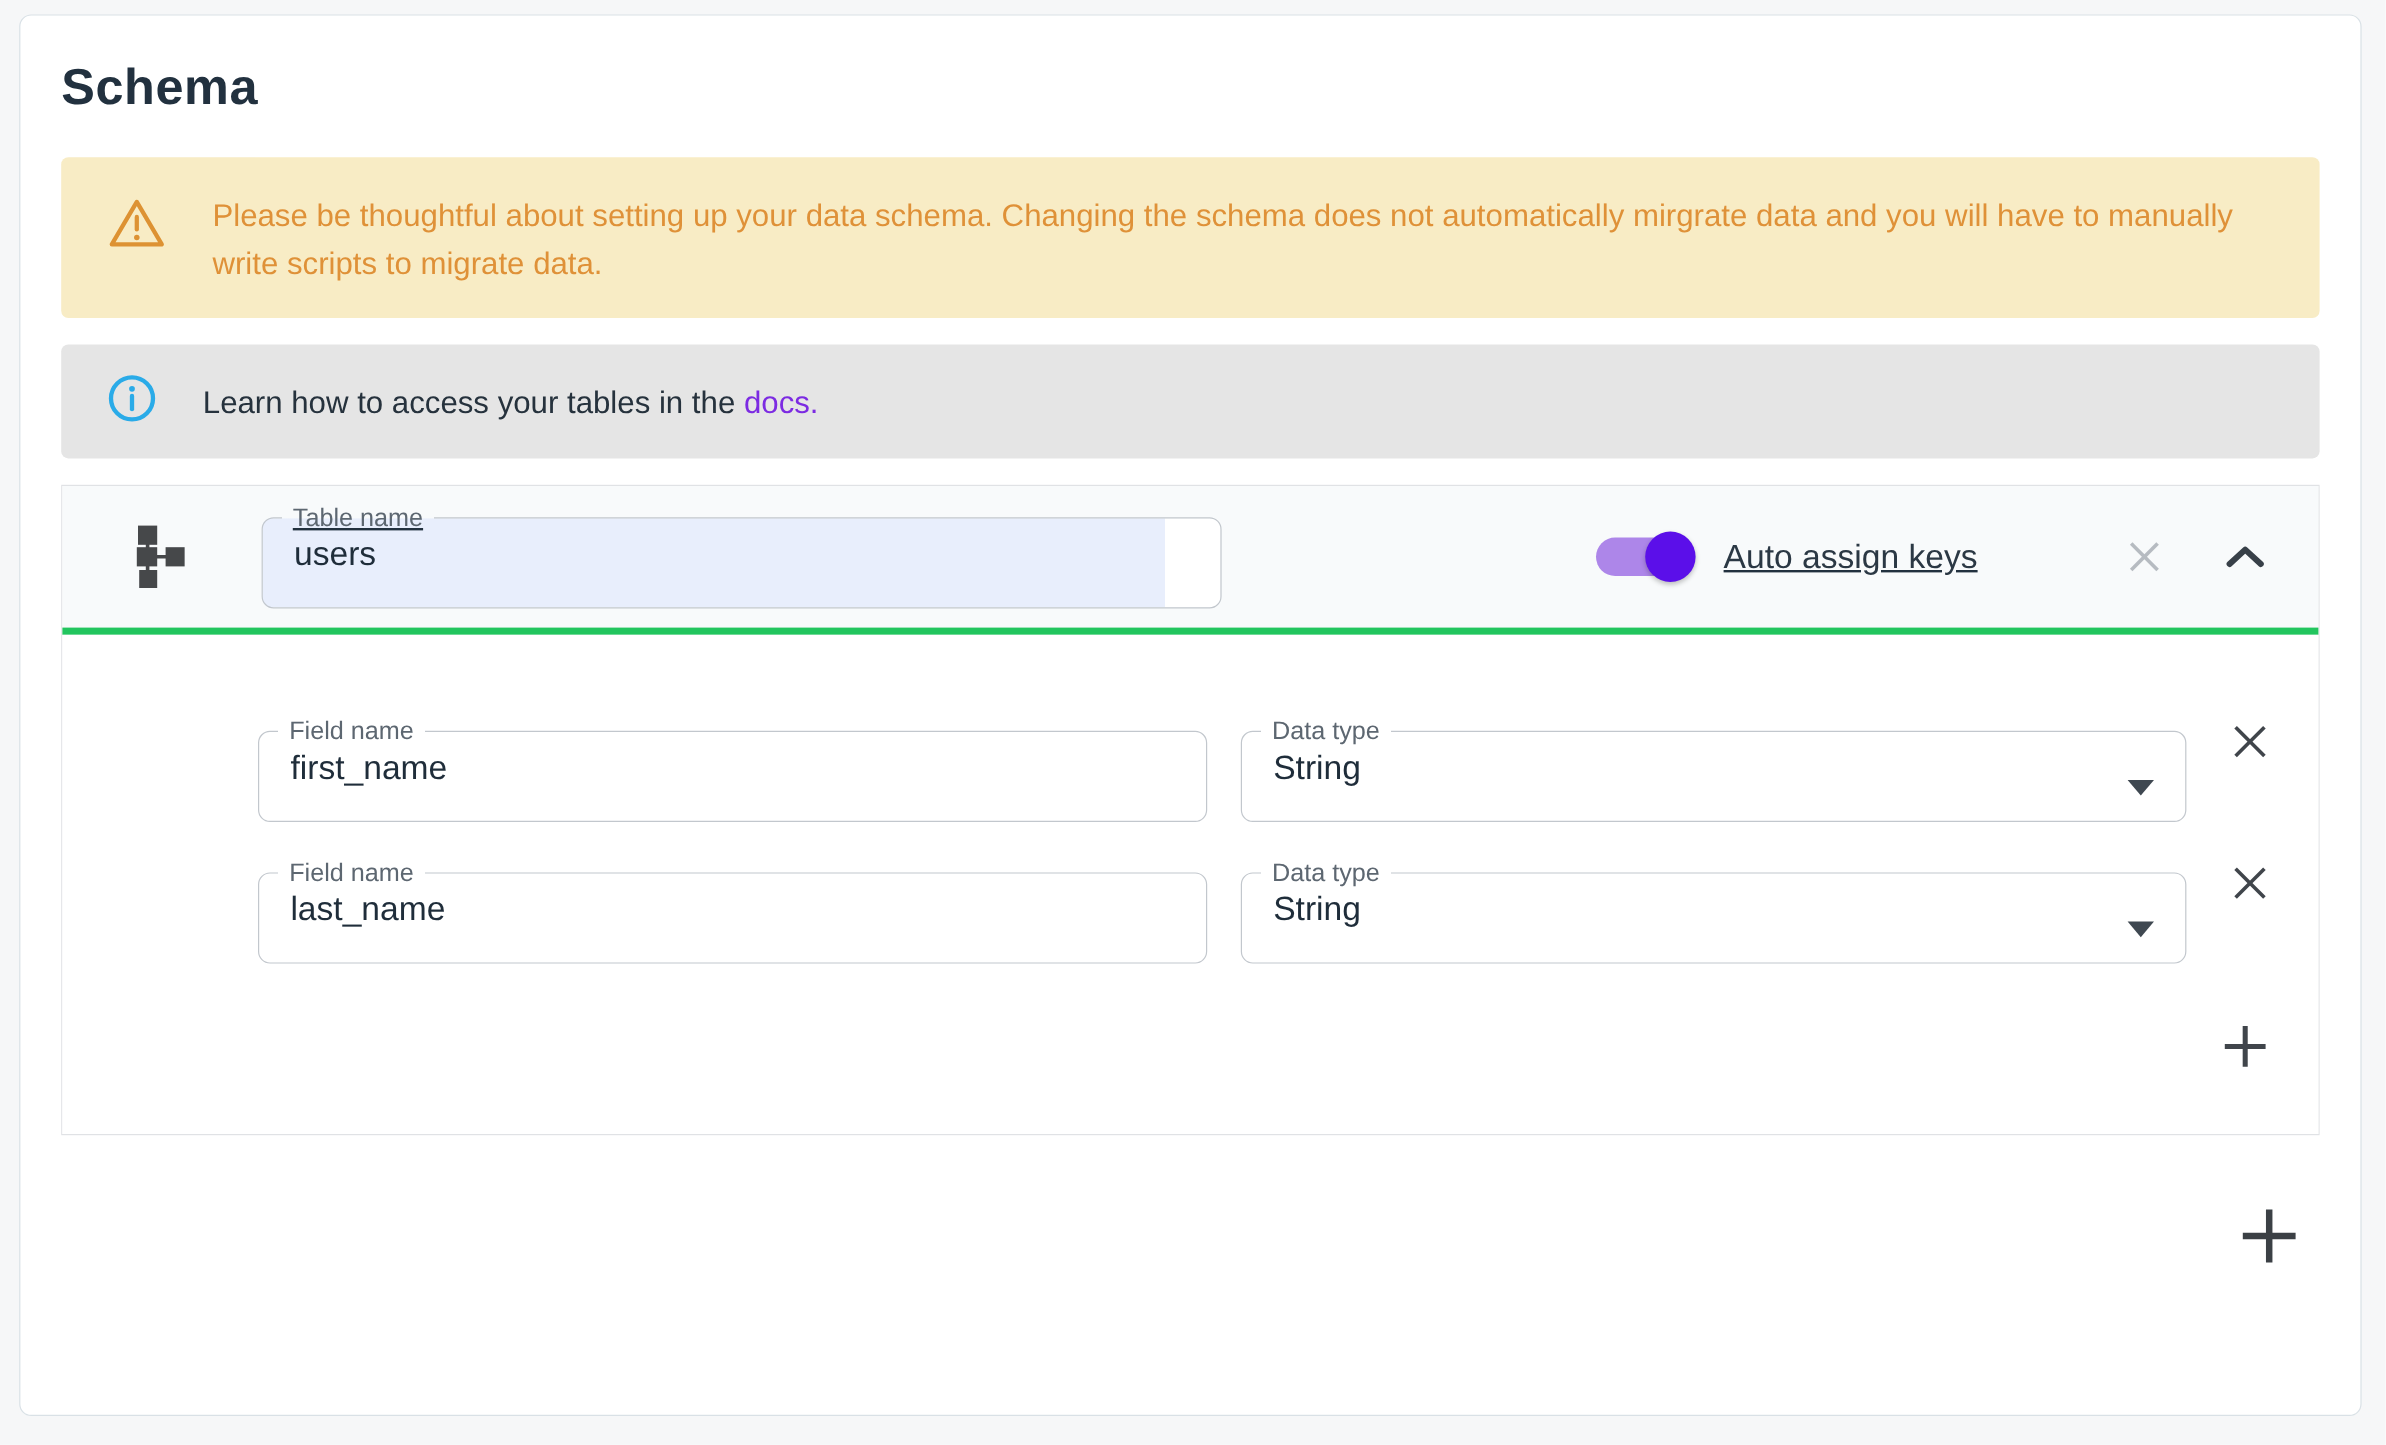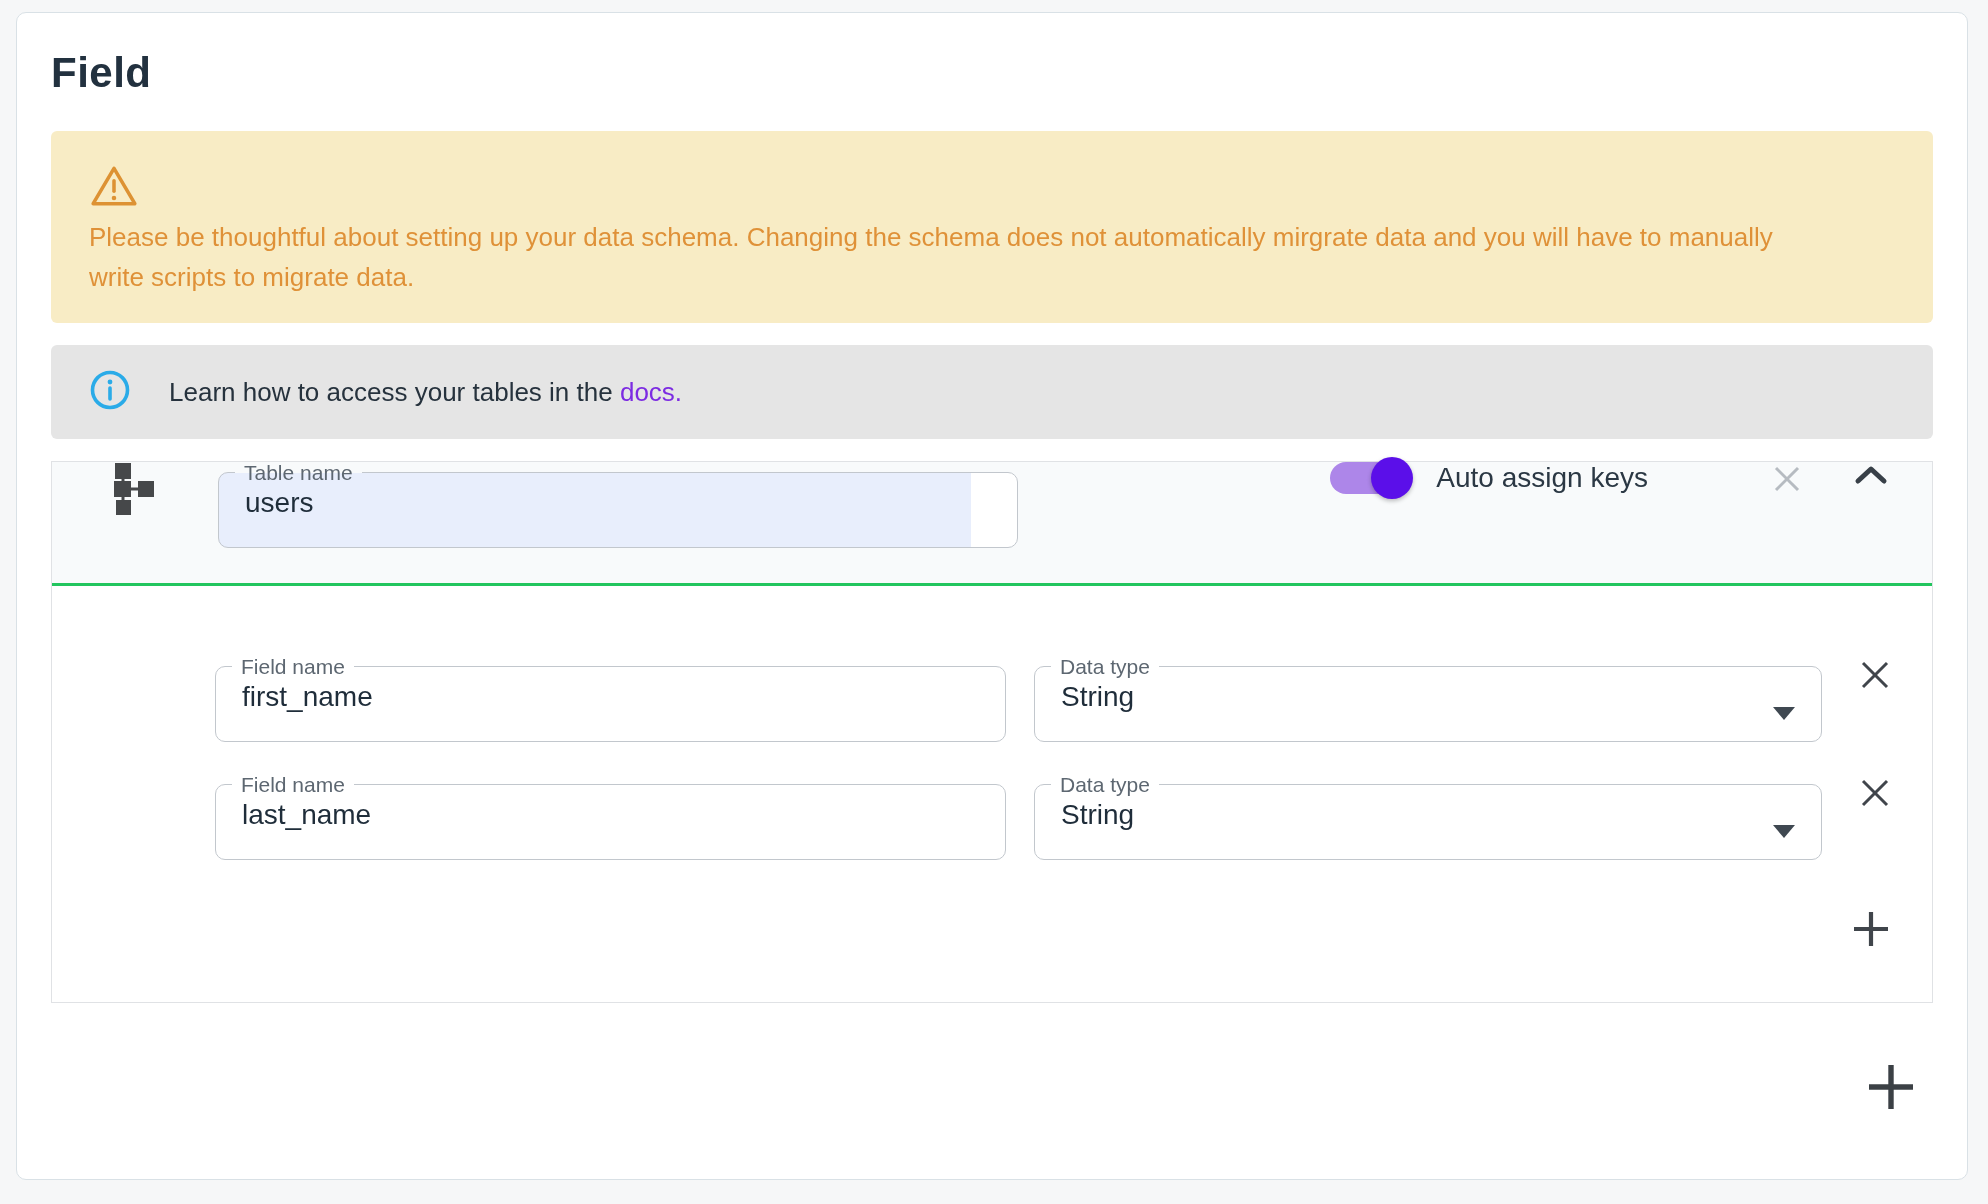--- a/index.html
+++ b/index.html
@@ -28,21 +28,20 @@
   }
   .banner {
     display: flex;
     align-items: flex-start;
     border-radius: 6px;
     margin-bottom: 22px;
   }
   .banner-warning {
     background: #f8ecc5;
     padding: 26px 36px 26px 38px;
-    flex-direction: column;
   }
   .banner-warning .banner-text {
     color: #df9138;
     font-size: 26px;
     line-height: 40px;
     font-weight: 500;
     padding-top: 2px;
     max-width: 1700px;
   }
   .banner-info {
@@ -61,24 +60,25 @@
   .docs-link { color: #7c2be2; text-decoration: none; cursor: pointer; }
 
   
   .table-card {
     border: 1px solid #e0e2e5;
     margin-bottom: 56px;
   }
   .table-card-header {
     height: 124px;
     background: #f8fafb;
-    border-bottom: 3px solid #22c55e;
+    border-bottom: 6px solid #22c55e;
     display: flex;
-    align-items: flex-start;
+    align-items: center;
     padding: 0 42px 0 56px;
+    text-decoration: underline;
   }
   .tree-icon-wrap { width: 46px; margin-right: 64px; display: flex; align-items: center; }
 
   fieldset.outline {
     border: 1.5px solid #c2c7cd;
     border-radius: 10px;
     height: 86px;
     position: relative;
   }
   fieldset.outline legend {
@@ -162,21 +162,21 @@
     padding: 24px 32px;
     cursor: pointer;
     box-shadow: 0 5px 9px rgba(40,10,120,0.35);
   }
 </style>
 </head>
 <body>
 
 <div class="page-card">
 
-  <div class="page-title">Field</div>
+  <div class="page-title">Schema</div>
 
   
   <div class="banner banner-warning">
     <span class="banner-icon">
       <svg width="50" height="50" viewBox="0 0 48 48" fill="none">
         <path d="M24 7 L44 41 H4 Z" stroke="#dd9233" stroke-width="3.4" stroke-linejoin="round"></path>
         <line x1="24" y1="19" x2="24" y2="29" stroke="#dd9233" stroke-width="3.4" stroke-linecap="round"></line>
         <circle cx="24" cy="35.5" r="2.2" fill="#dd9233"></circle>
       </svg>
     </span>

